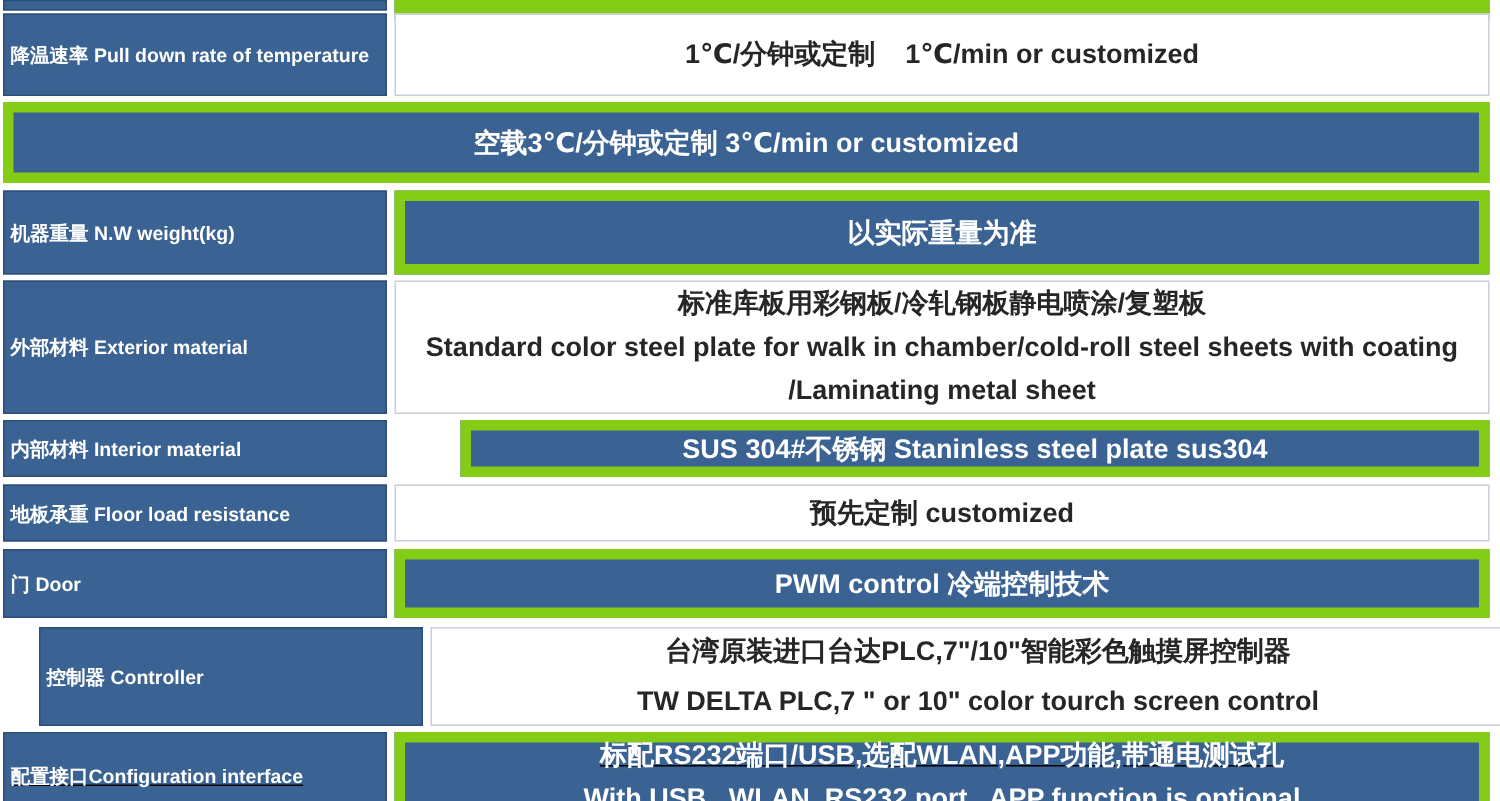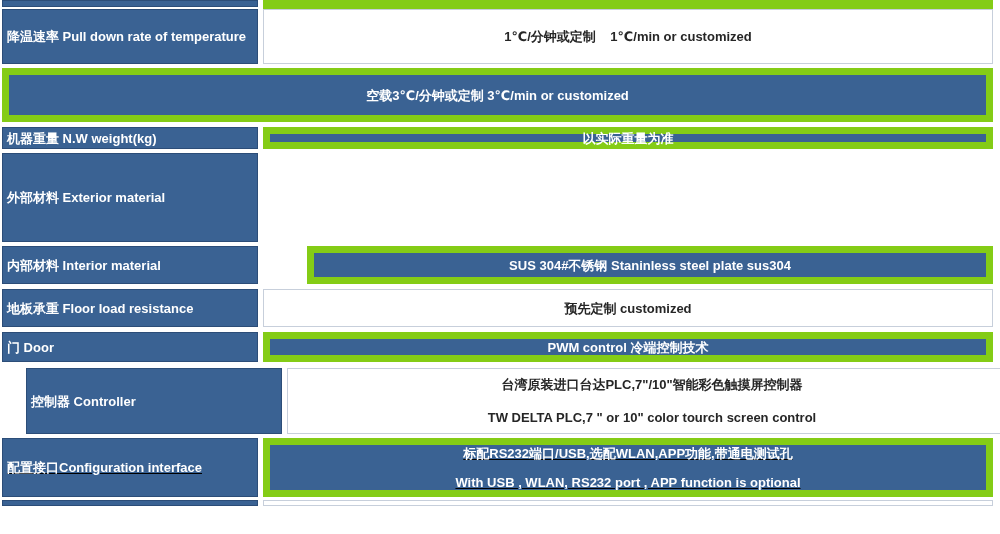--- a/index.html
+++ b/index.html
@@ -26,44 +26,44 @@
     text-align:left;
     font-size:13px;
     line-height:29px;
     padding:0 4px;
   }
   .value-cell{
     flex:1 1 auto;
     box-sizing:border-box;
     display:flex;flex-direction:column;justify-content:center;
     text-align:center;
-    font-size:13px;
+    font-size:18px;
     padding:0 6px;
   }
   .value-cell.dark{
     background:#3a6293;
     border:7px solid #84cc16;
     color:#ffffff;
   }
   .value-cell.light{
     background:#ffffff;
     border:1px solid #c7cfdb;
     color:#262626;
   }
   .value-line{white-space:pre-wrap;line-height:29px;}
   .r8 .value-line{line-height:33px;}
   
   .r-top{height:7px;margin-bottom:2px;}
   .r1{height:55px;margin-bottom:4px;}
   .r2{height:54px;margin-bottom:5px;}
-  .r3{height:22px;margin-bottom:4px;}
+  .r3{height:56px;margin-bottom:4px;}
   .r4{height:89px;margin-bottom:4px;}
   .r5{height:38px;margin-bottom:5px;gap:44px;}
   .r6{height:38px;margin-bottom:5px;}
-  .r7{height:30px;margin-bottom:6px;}
+  .r7{height:46px;margin-bottom:6px;}
   .r8{height:66px;margin-bottom:4px;padding-left:24px;}
   .r9{height:59px;margin-bottom:3px;text-decoration:underline;}
   .r-bottom{height:6px;}
   .stub{padding:0;}
 </style>
 </head>
 <body>
 
 <div id="canvas">
 
@@ -92,20 +92,25 @@
       <div class="label-text">机器重量 N.W weight(kg)</div>
     </div>
     <div class="value-cell dark">
       <div class="value-line">以实际重量为准</div>
     </div>
   </div>
 
   <div class="row r4">
     <div class="label-cell">
       <div class="label-text">外部材料 Exterior material</div>
+    </div>
+    <div class="value-cell light">
+      <div class="value-line">标准库板用彩钢板/冷轧钢板静电喷涂/复塑板</div>
+      <div class="value-line">Standard color steel plate for walk in chamber/cold-roll steel sheets with coating</div>
+      <div class="value-line">/Laminating metal sheet</div>
     </div>
   </div>
 
   <div class="row r5">
     <div class="label-cell">
       <div class="label-text">内部材料 Interior material</div>
     </div>
     <div class="value-cell dark">
       <div class="value-line">SUS 304#不锈钢 Staninless steel plate sus304</div>
     </div>

